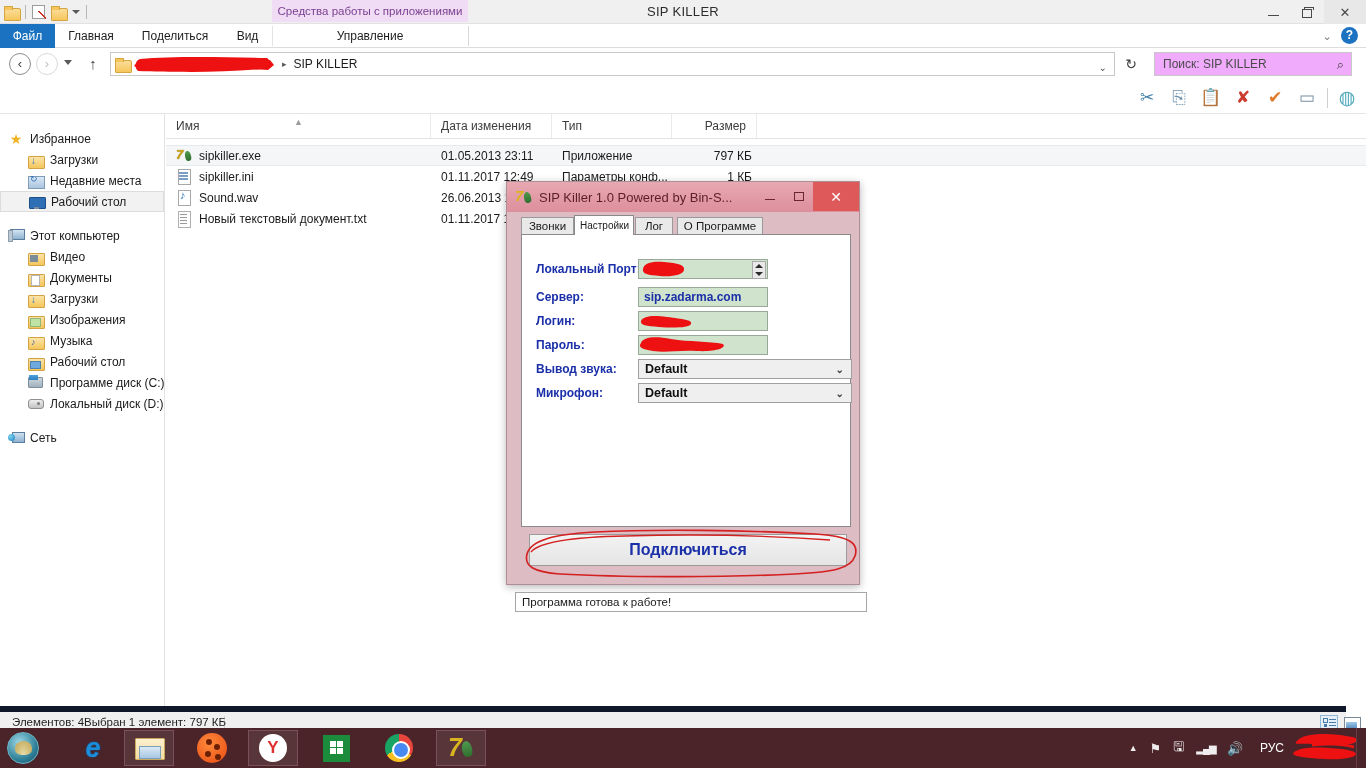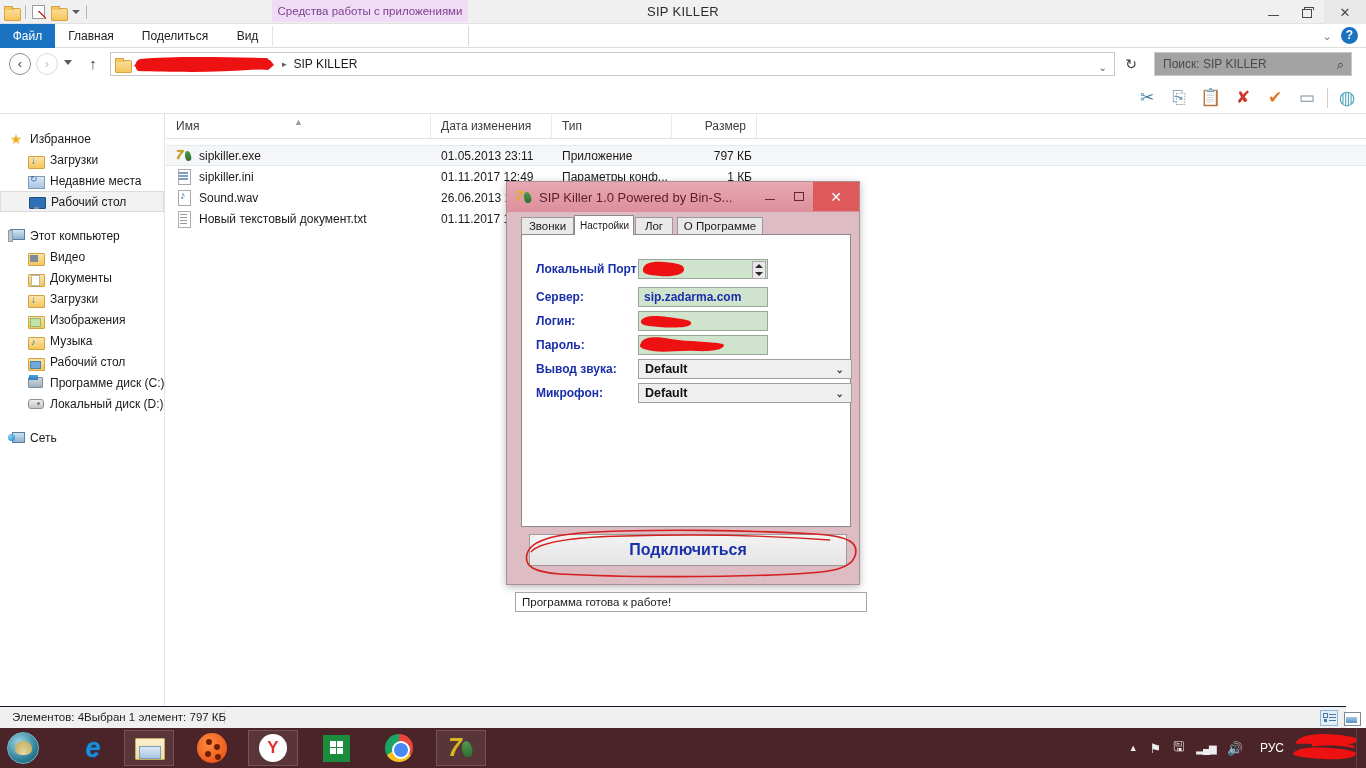--- a/index.html
+++ b/index.html
@@ -129,21 +129,21 @@
   }
   #bc-redacted svg { position:absolute; left:0; top:-3px; }
   #bc-dropdown { position:absolute; right:7px; top:9px; color:#555; font-size:10px; }
   #addr-refresh {
     position:absolute; left:1118px; top:4px; width:26px; height:24px;
     border:1px solid transparent; color:#3f3f3f; font-size:14px;
     line-height:22px; text-align:center;
   }
   #search-box {
     position:absolute; left:1154px; top:4px; width:198px; height:24px;
-    background:#a3a3a3; border:1px solid #c8c8c8;
+    background:#f0abfc; border:1px solid #c8c8c8;
   }
   #search-placeholder {
     position:absolute; left:8px; top:4px; font-size:12px; color:#4a4a4a;
   }
   #search-icon { position:absolute; right:7px; top:4px; font-size:13px; color:#3f3f3f; }
 
   
   #cmd-strip {
     position:absolute; left:0; top:81px; width:1366px; height:33px;
     background:#ffffff; border-bottom:1px solid #e6e6e6;
@@ -278,21 +278,21 @@
     background:#ffffff;border:1px solid #a8a8a8;}
   .fi-wav::after{content:"♪";position:absolute;left:4px;top:-1px;font-size:11px;color:#2f7dc0;}
   .fi-txt::before{content:"";position:absolute;left:2px;top:0;width:11px;height:15px;
     background:#fdfdfd;border:1px solid #b0b0b0;}
   .fi-txt::after{content:"";position:absolute;left:4px;top:3px;width:7px;height:1px;
     background:#9a9a9a; box-shadow:0 3px 0 #9a9a9a,0 6px 0 #9a9a9a,0 9px 0 #9a9a9a;}
 
   
   #status-bar {
     position:absolute; left:0; top:706px; width:1346px; height:22px;
-    background:#f0f0f0; border-top:1px solid #0f172a;
+    background:#f0f0f0; border-top:6px solid #0f172a;
   }
   #status-count { position:absolute; left:12px; top:4px; font-size:11.5px; color:#1d1d1d; }
   #status-sel   { position:absolute; left:84px; top:4px; font-size:11.5px; color:#1d1d1d; }
   #status-div   { position:absolute; left:224px; top:4px; width:1px; height:13px; background:#cfcfcf;}
   .view-btn { position:absolute; top:3px; width:18px; height:16px; }
   #view-details { left:1320px; border:1px solid #8fb6d4; background:#e4eef7; }
   #view-details::before{content:"";position:absolute;left:2px;top:2px;width:3px;height:3px;
     border:1px solid #4a7aa5; box-shadow:0 5px 0 -1px #4a7aa5;}
   #view-details::after{content:"";position:absolute;left:8px;top:3px;width:7px;height:1px;
     background:#4a7aa5; box-shadow:0 3px 0 #4a7aa5, 0 6px 0 #4a7aa5;}
@@ -498,20 +498,21 @@
       <div class="wc close">✕</div>
     </div>
   </div>
 
   <div id="ribbon-tabs">
     <div class="rtab" id="rtab-file">Файл</div>
     <div class="rtab" id="rtab-home">Главная</div>
     <div class="rtab" id="rtab-share">Поделиться</div>
     <div class="rtab" id="rtab-view">Вид</div>
     <div id="ribbon-divider-l"></div>
+    <div class="rtab" id="rtab-manage">Управление</div>
     <div id="ribbon-divider-r"></div>
     <div id="ribbon-collapse">⌄</div>
     <div id="help-icon">?</div>
   </div>
 
   <div id="addr-row">
     <div class="nav-btn" id="nav-back">‹</div>
     <div class="nav-btn" id="nav-fwd">›</div>
     <div id="nav-recent"></div>
     <div id="nav-up">↑</div>

